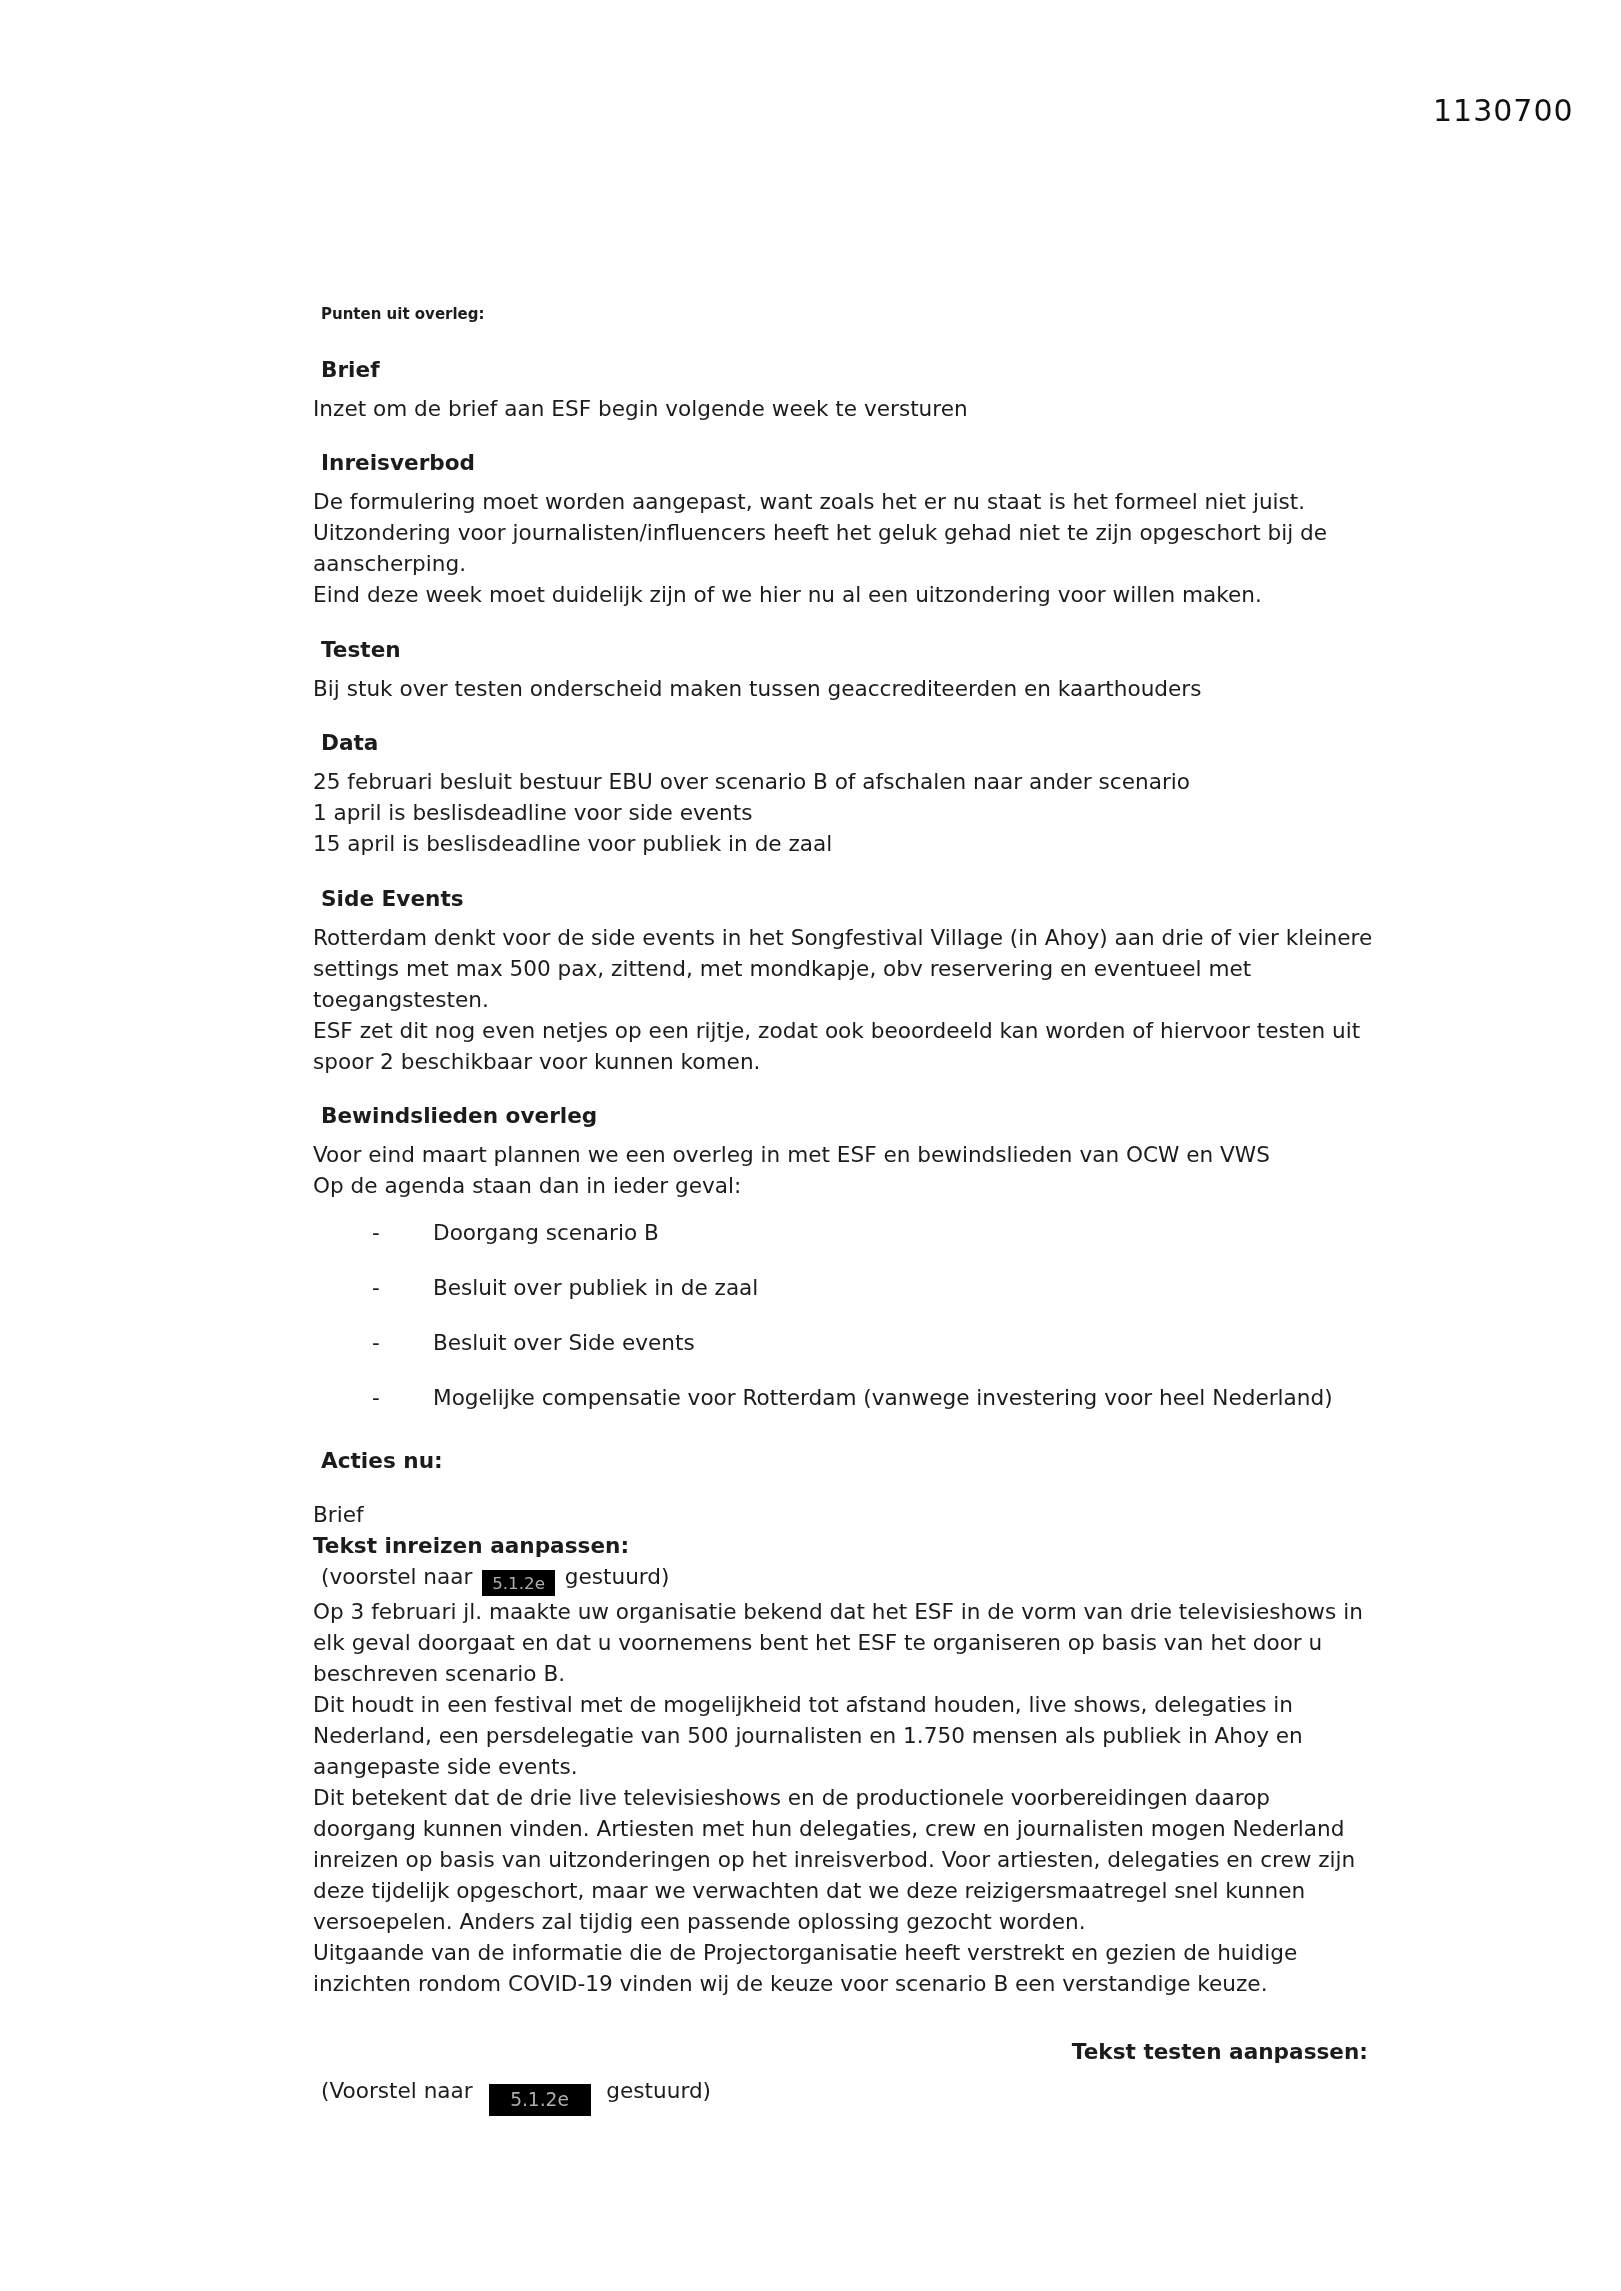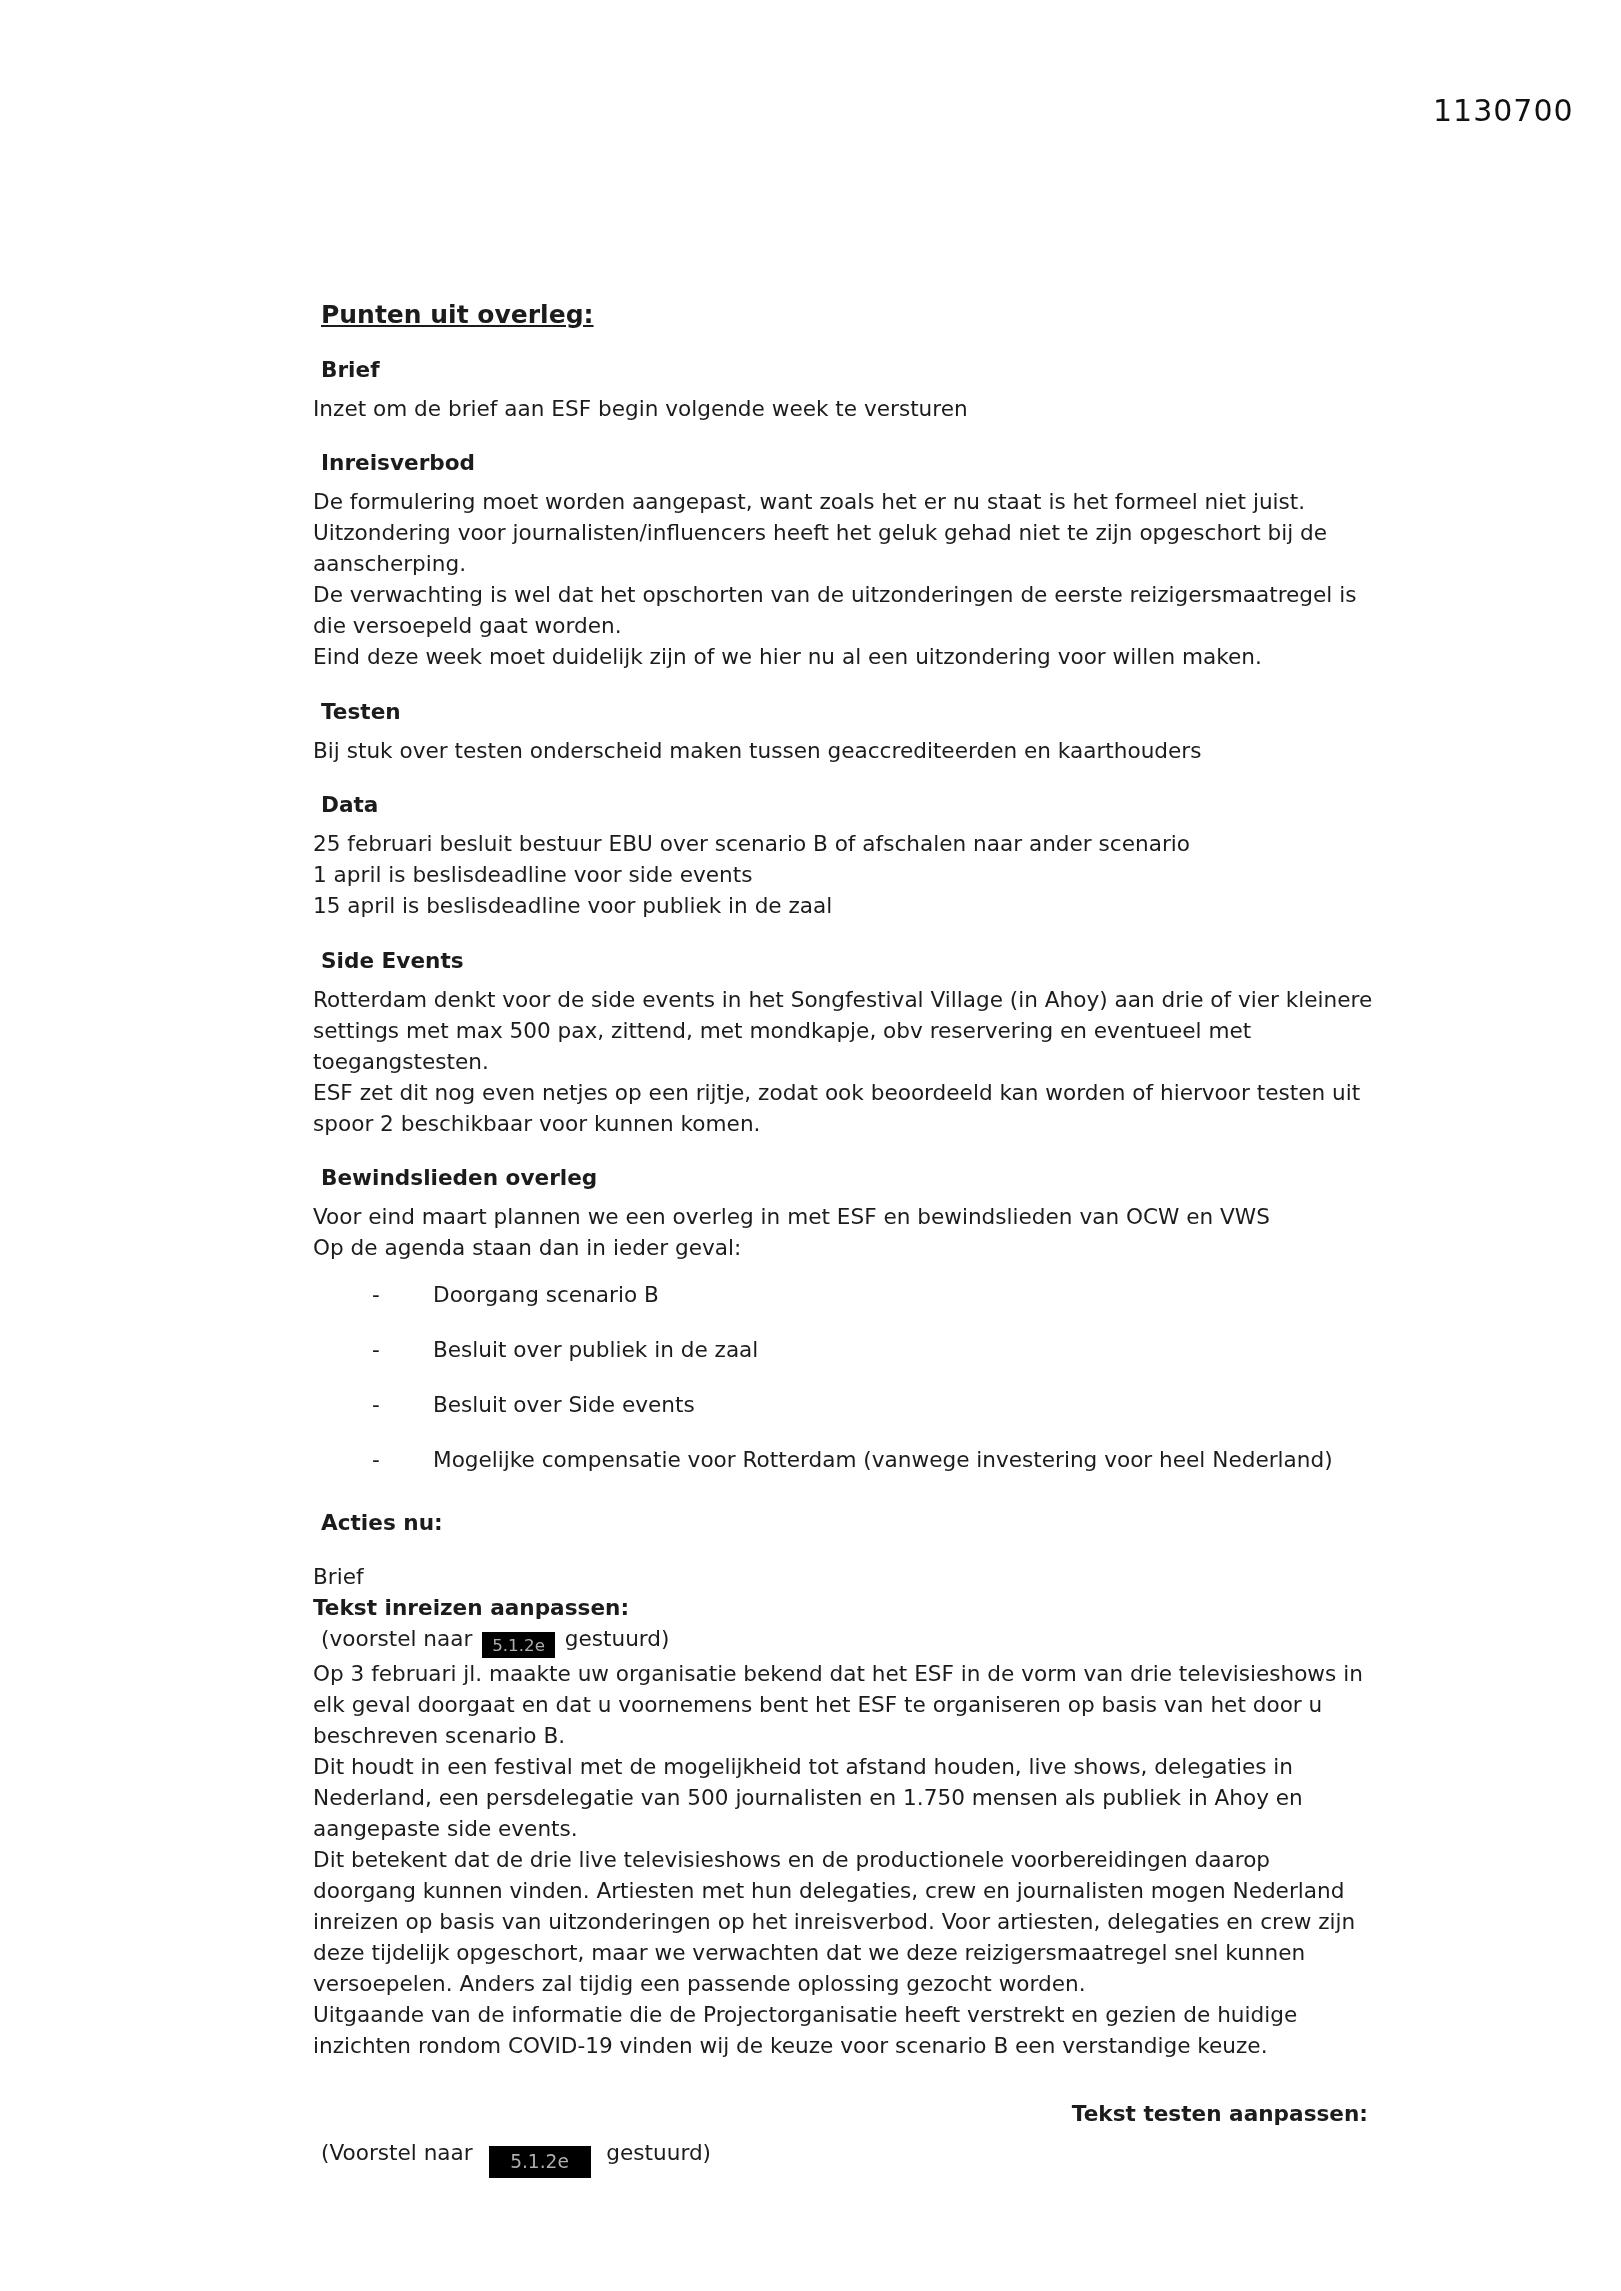--- a/index.html
+++ b/index.html
@@ -22,24 +22,23 @@
   }
   .content {
     position: absolute;
     left: 289px;
     top: 267px;
     width: 1063px;
     font-size: 21.6px;
     line-height: 31px;
   }
   .doc-title {
-    font-size: 25px;
+    font-size: 15px;
     font-weight: bold;
     line-height: 31px;
-    text-decoration: underline;
   }
   .section-heading {
     font-size: 21.6px;
     font-weight: bold;
     line-height: 31px;
     margin-top: 23.5px;
   }
   .section-heading.big-gap { margin-top: 37px; text-align: right; }
   p { margin: 0; }
   .plain-line { margin-top: 23.5px; }
@@ -80,21 +79,20 @@
 
 <div class="content">
 
   <div class="doc-title">Punten uit overleg:</div>
 
   <div class="section-heading">Brief</div>
   <p>Inzet om de brief aan ESF begin volgende week te versturen</p>
 
   <div class="section-heading">Inreisverbod</div>
   <p>De formulering moet worden aangepast, want zoals het er nu staat is het formeel niet juist. Uitzondering voor journalisten/influencers heeft het geluk gehad niet te zijn opgeschort bij de aanscherping.</p>
-  <p>De verwachting is wel dat het opschorten van de uitzonderingen de eerste reizigersmaatregel is die versoepeld gaat worden.</p>
   <p>Eind deze week moet duidelijk zijn of we hier nu al een uitzondering voor willen maken.</p>
 
   <div class="section-heading">Testen</div>
   <p>Bij stuk over testen onderscheid maken tussen geaccrediteerden en kaarthouders</p>
 
   <div class="section-heading">Data</div>
   <p>25 februari besluit bestuur EBU over scenario B of afschalen naar ander scenario</p>
   <p>1 april is beslisdeadline voor side events</p>
   <p>15 april is beslisdeadline voor publiek in de zaal</p>
 

